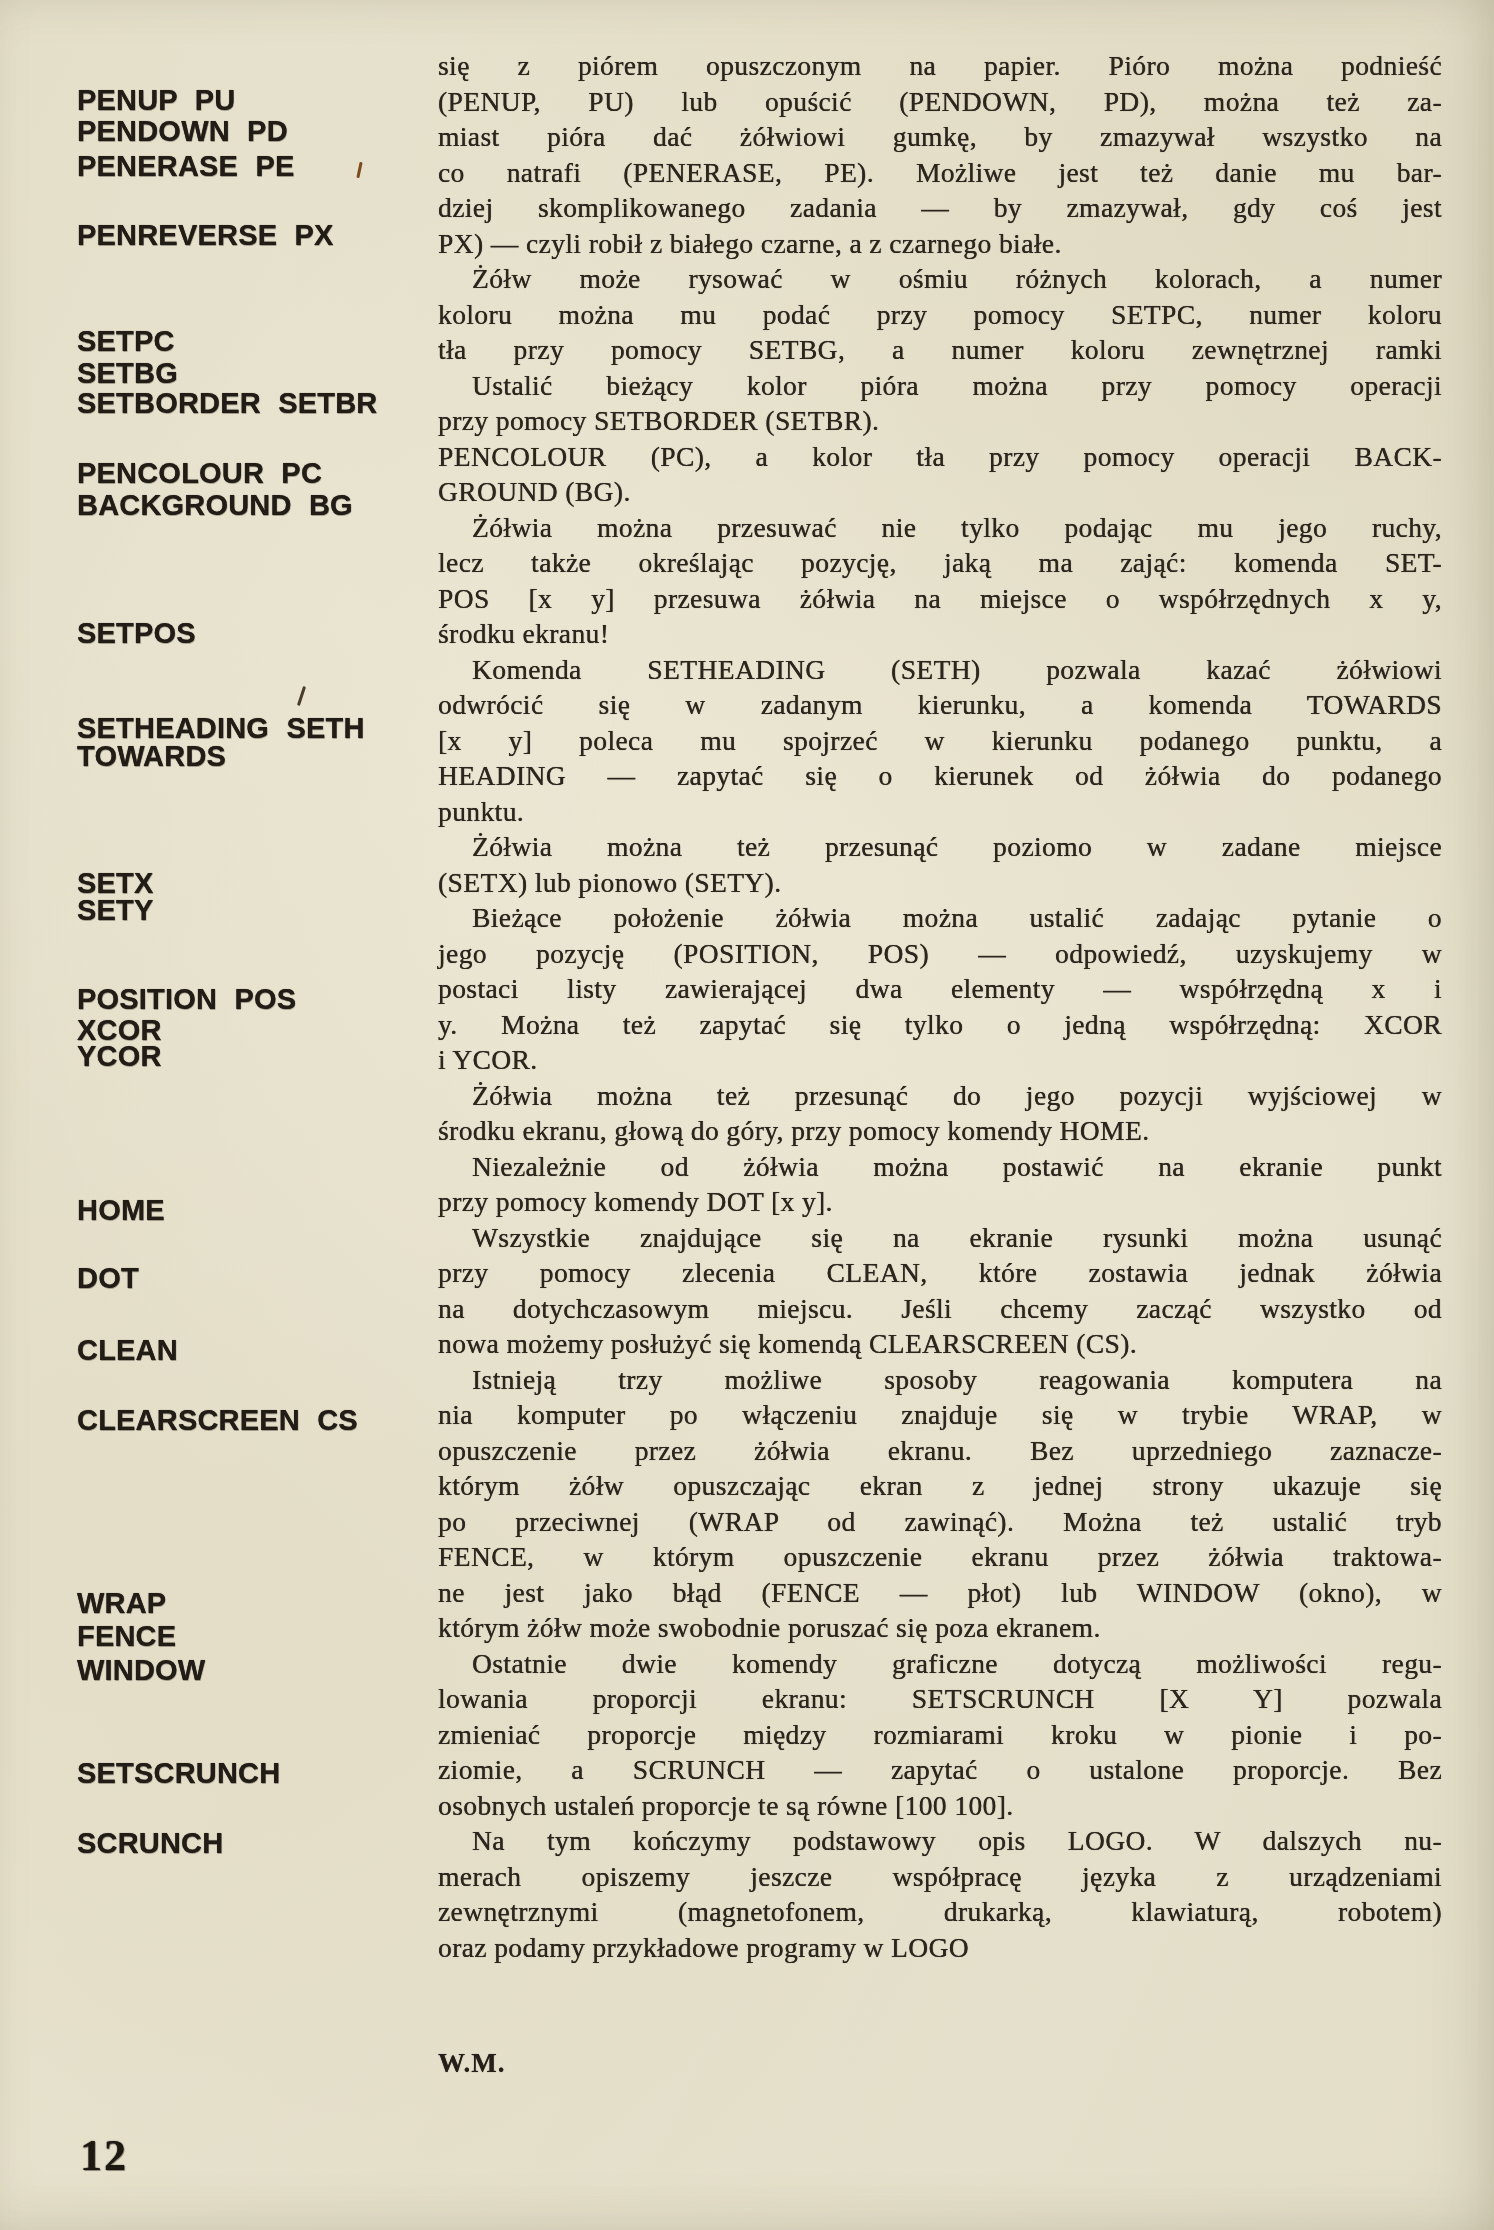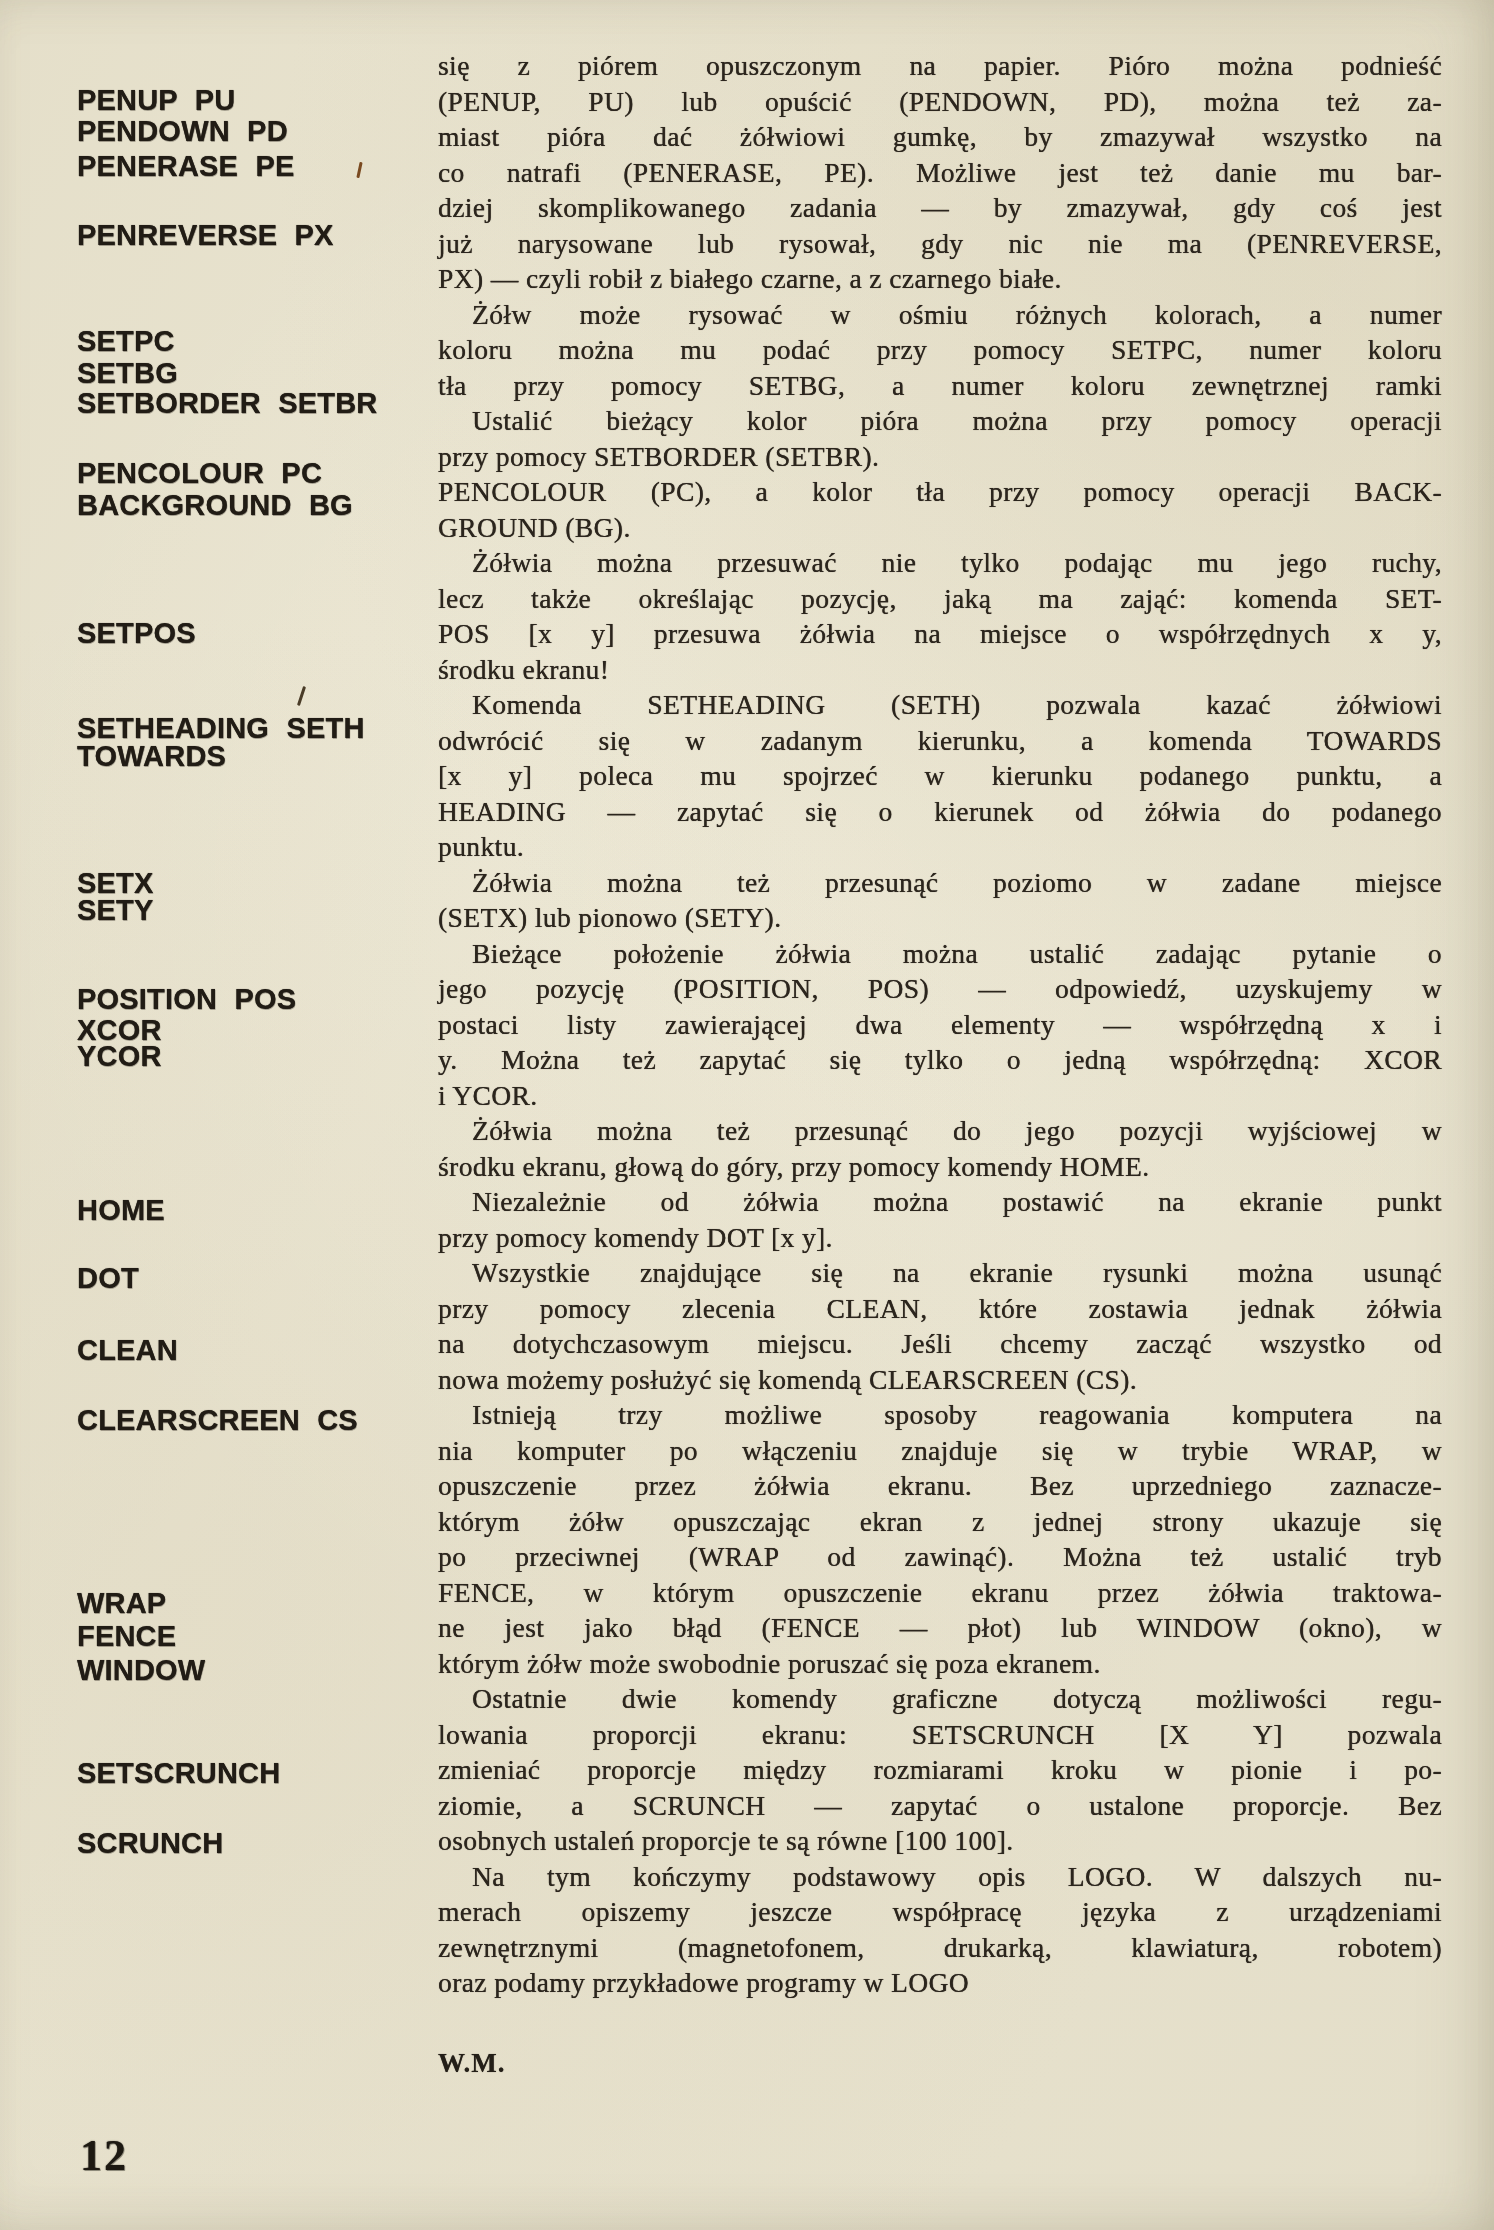--- a/index.html
+++ b/index.html
@@ -112,21 +112,20 @@
       <div class="cmd" style="top: 1759px;">SETSCRUNCH</div>
       <div class="cmd" style="top: 1829px;">SCRUNCH</div>
     </aside>
 
   <main class="body-col" id="body-col">
       <div class="line jl">się z piórem opuszczonym na papier. Pióro można podnieść</div>
       <div class="line jl">(PENUP, PU) lub opuścić (PENDOWN, PD), można też za-</div>
       <div class="line jl">miast pióra dać żółwiowi gumkę, by zmazywał wszystko na</div>
       <div class="line jl">co natrafi (PENERASE, PE). Możliwe jest też danie mu bar-</div>
       <div class="line jl">dziej skomplikowanego zadania — by zmazywał, gdy coś jest</div>
-      <div class="line jl">już narysowane lub rysował, gdy nic nie ma (PENREVERSE,</div>
       <div class="line endline">PX) — czyli robił z białego czarne, a z czarnego białe.</div>
       <div class="line jl ind">Żółw może rysować w ośmiu różnych kolorach, a numer</div>
       <div class="line jl">koloru można mu podać przy pomocy SETPC, numer koloru</div>
       <div class="line jl">tła przy pomocy SETBG, a numer koloru zewnętrznej ramki</div>
       <div class="line jl ind">Ustalić bieżący kolor pióra można przy pomocy operacji</div>
       <div class="line endline">przy pomocy SETBORDER (SETBR).</div>
       <div class="line jl">PENCOLOUR (PC), a kolor tła przy pomocy operacji BACK-</div>
       <div class="line endline">GROUND (BG).</div>
       <div class="line jl ind">Żółwia można przesuwać nie tylko podając mu jego ruchy,</div>
       <div class="line jl">lecz także określając pozycję, jaką ma zająć: komenda SET-</div>

